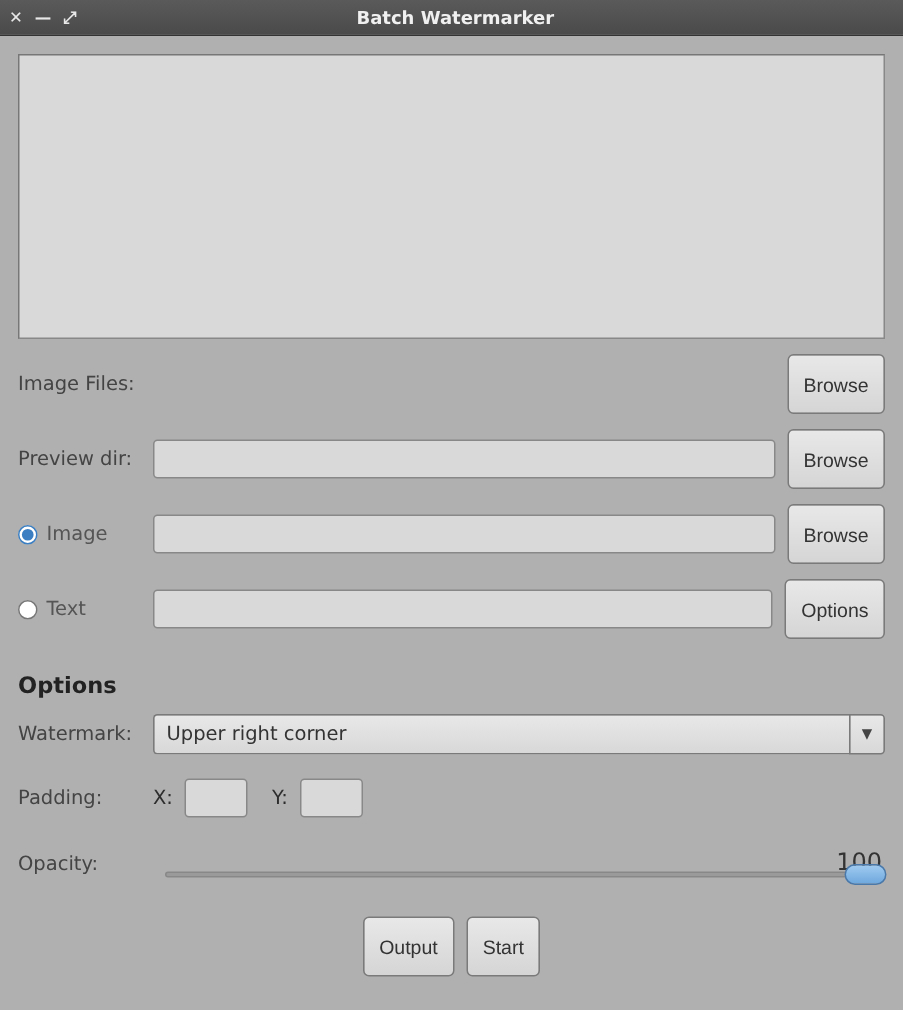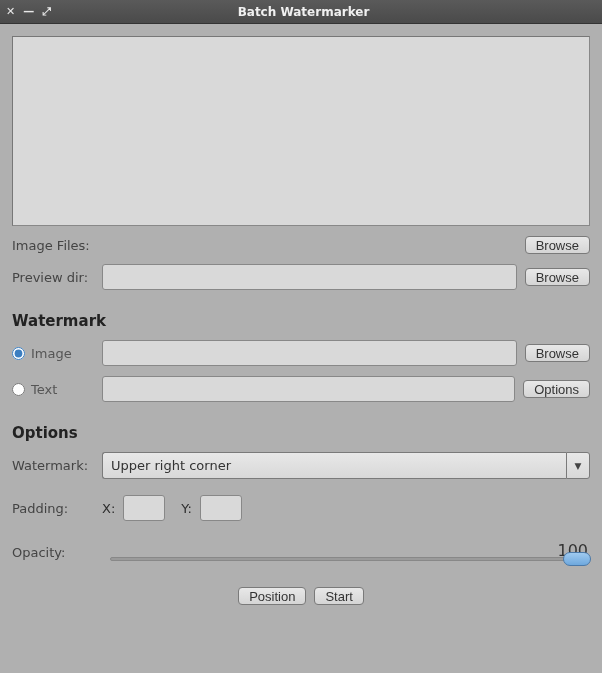--- a/index.html
+++ b/index.html
@@ -72,21 +72,21 @@
   }
   .small-input {
     width: 42px;
     height: 26px;
     background: #d9d9d9;
     border: 1px solid #888;
     border-radius: 3px;
     padding: 0 4px;
   }
   .btn {
-    height: 18px;
+    height: 40px;
     padding: 0 10px;
     background: linear-gradient(to bottom, #e8e8e8, #d5d5d5);
     border: 1px solid #7a7a7a;
     border-radius: 4px;
     font-size: 13px;
     color: #333;
     cursor: pointer;
   }
   .section-h {
     font-weight: bold;
@@ -209,21 +209,20 @@
     <div style="flex:1"></div>
     <button class="btn">Browse</button>
   </div>
 
   <div class="row">
     <div class="row-label">Preview dir:</div>
     <input class="text-input" value="" style="">
     <button class="btn">Browse</button>
   </div>
 
-  <div class="section-h">Watermark</div>
 
   <div class="radio-row">
     <label class="radio-cell">
       <input type="radio" name="wm" checked="" style="">
       <span>Image</span>
     </label>
     <input class="text-input" value="" style="">
     <button class="btn">Browse</button>
   </div>
 
@@ -258,17 +257,17 @@
     <div class="row-label">Opacity:</div>
     <div class="slider-wrap">
       <div class="slider-value">100</div>
       <div class="slider-track">
         <div class="slider-thumb"></div>
       </div>
     </div>
   </div>
 
   <div class="bottom-bar">
-    <button class="btn">Position</button>
+    <button class="btn">Output</button>
     <button class="btn">Start</button>
   </div>
 
 </div>
 
 </body></html>

